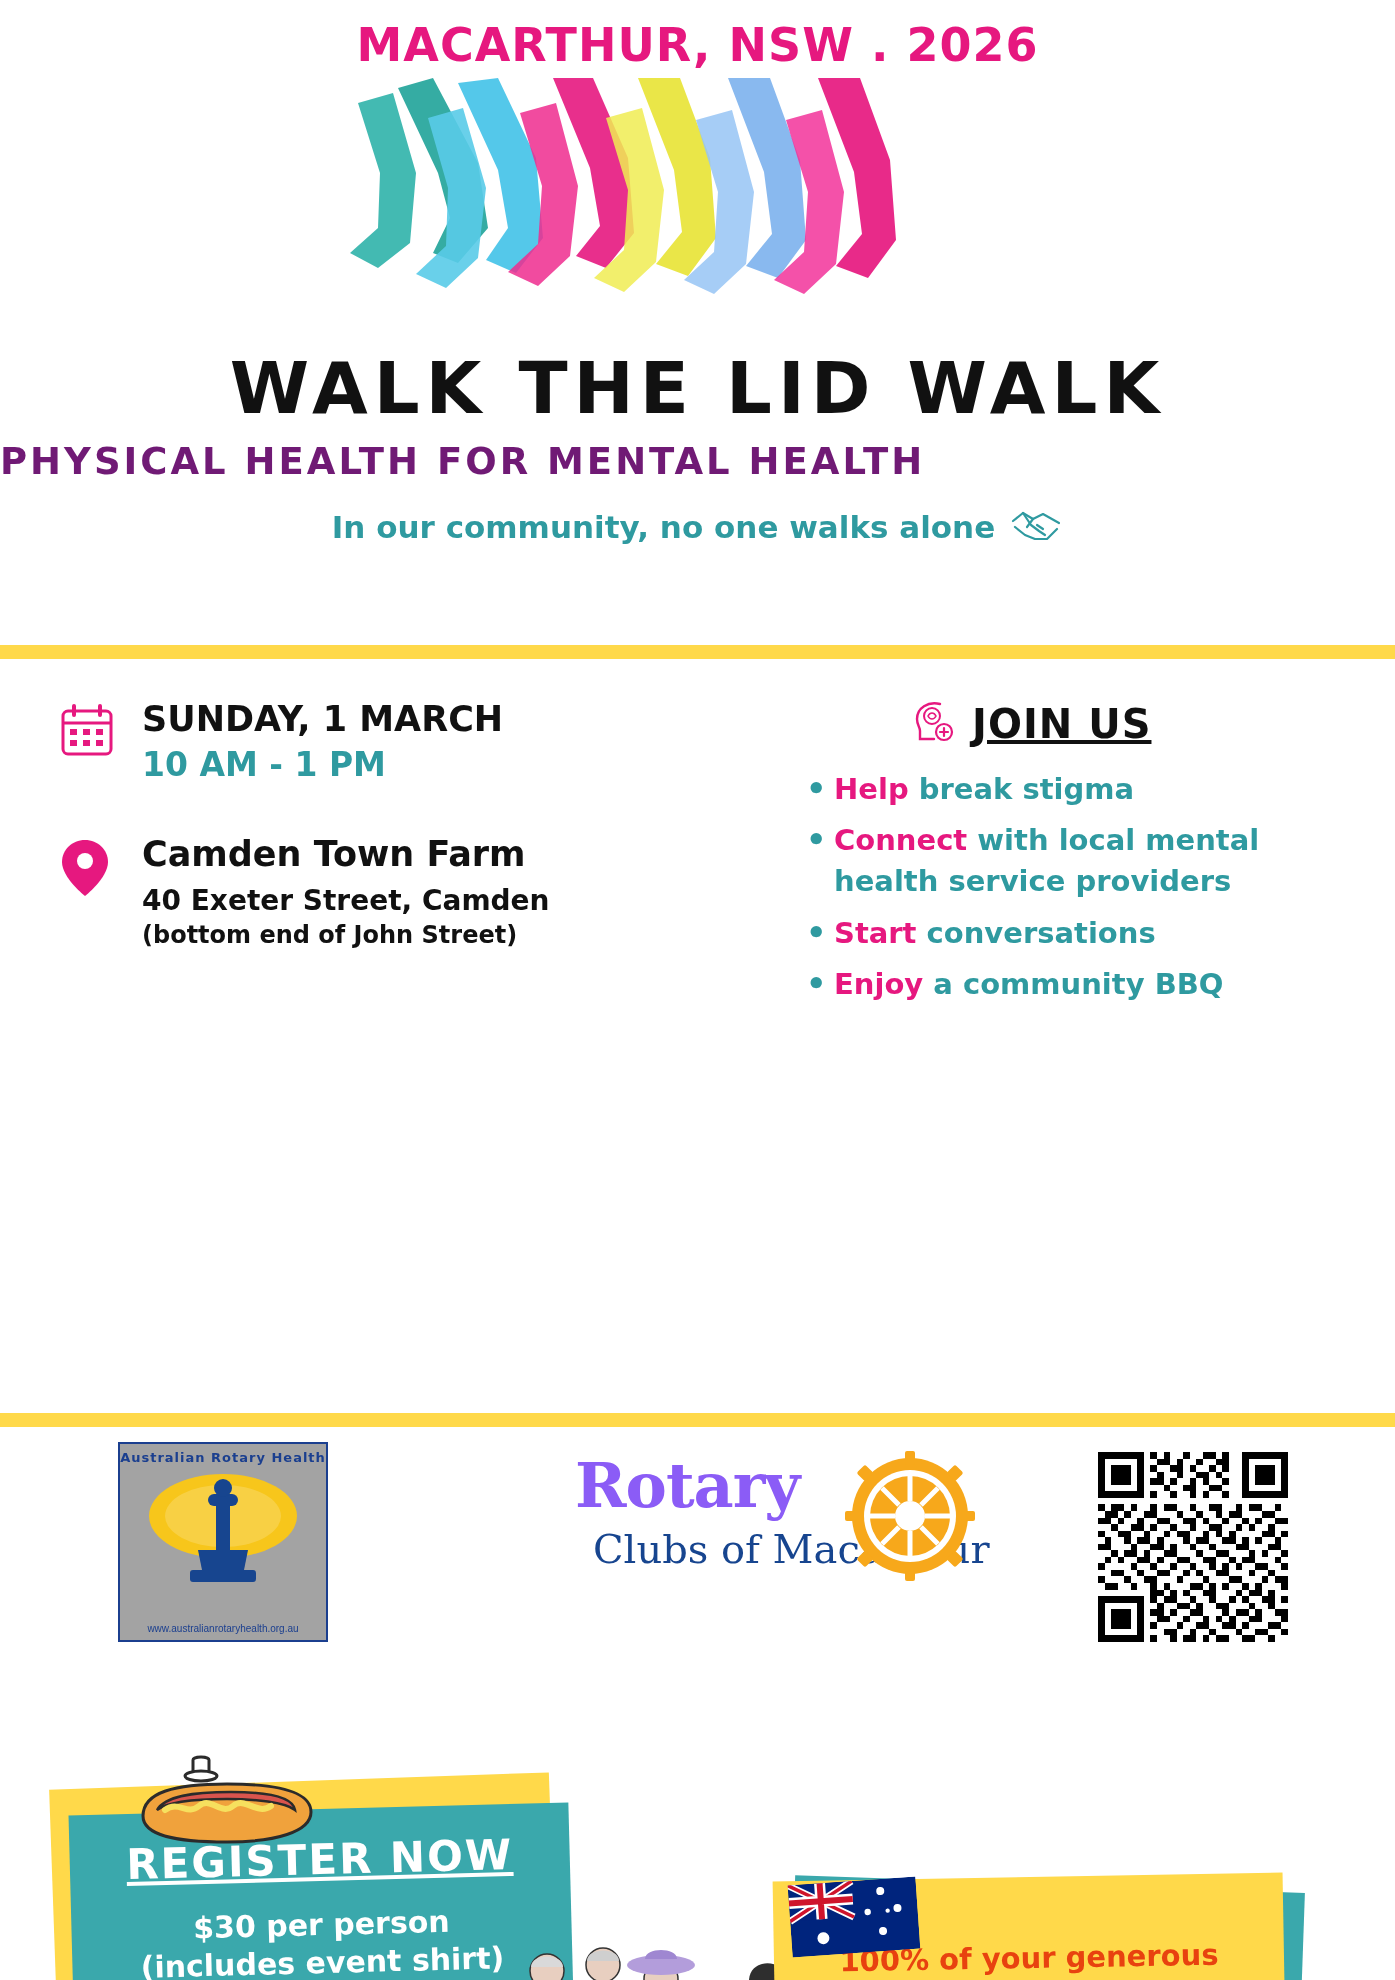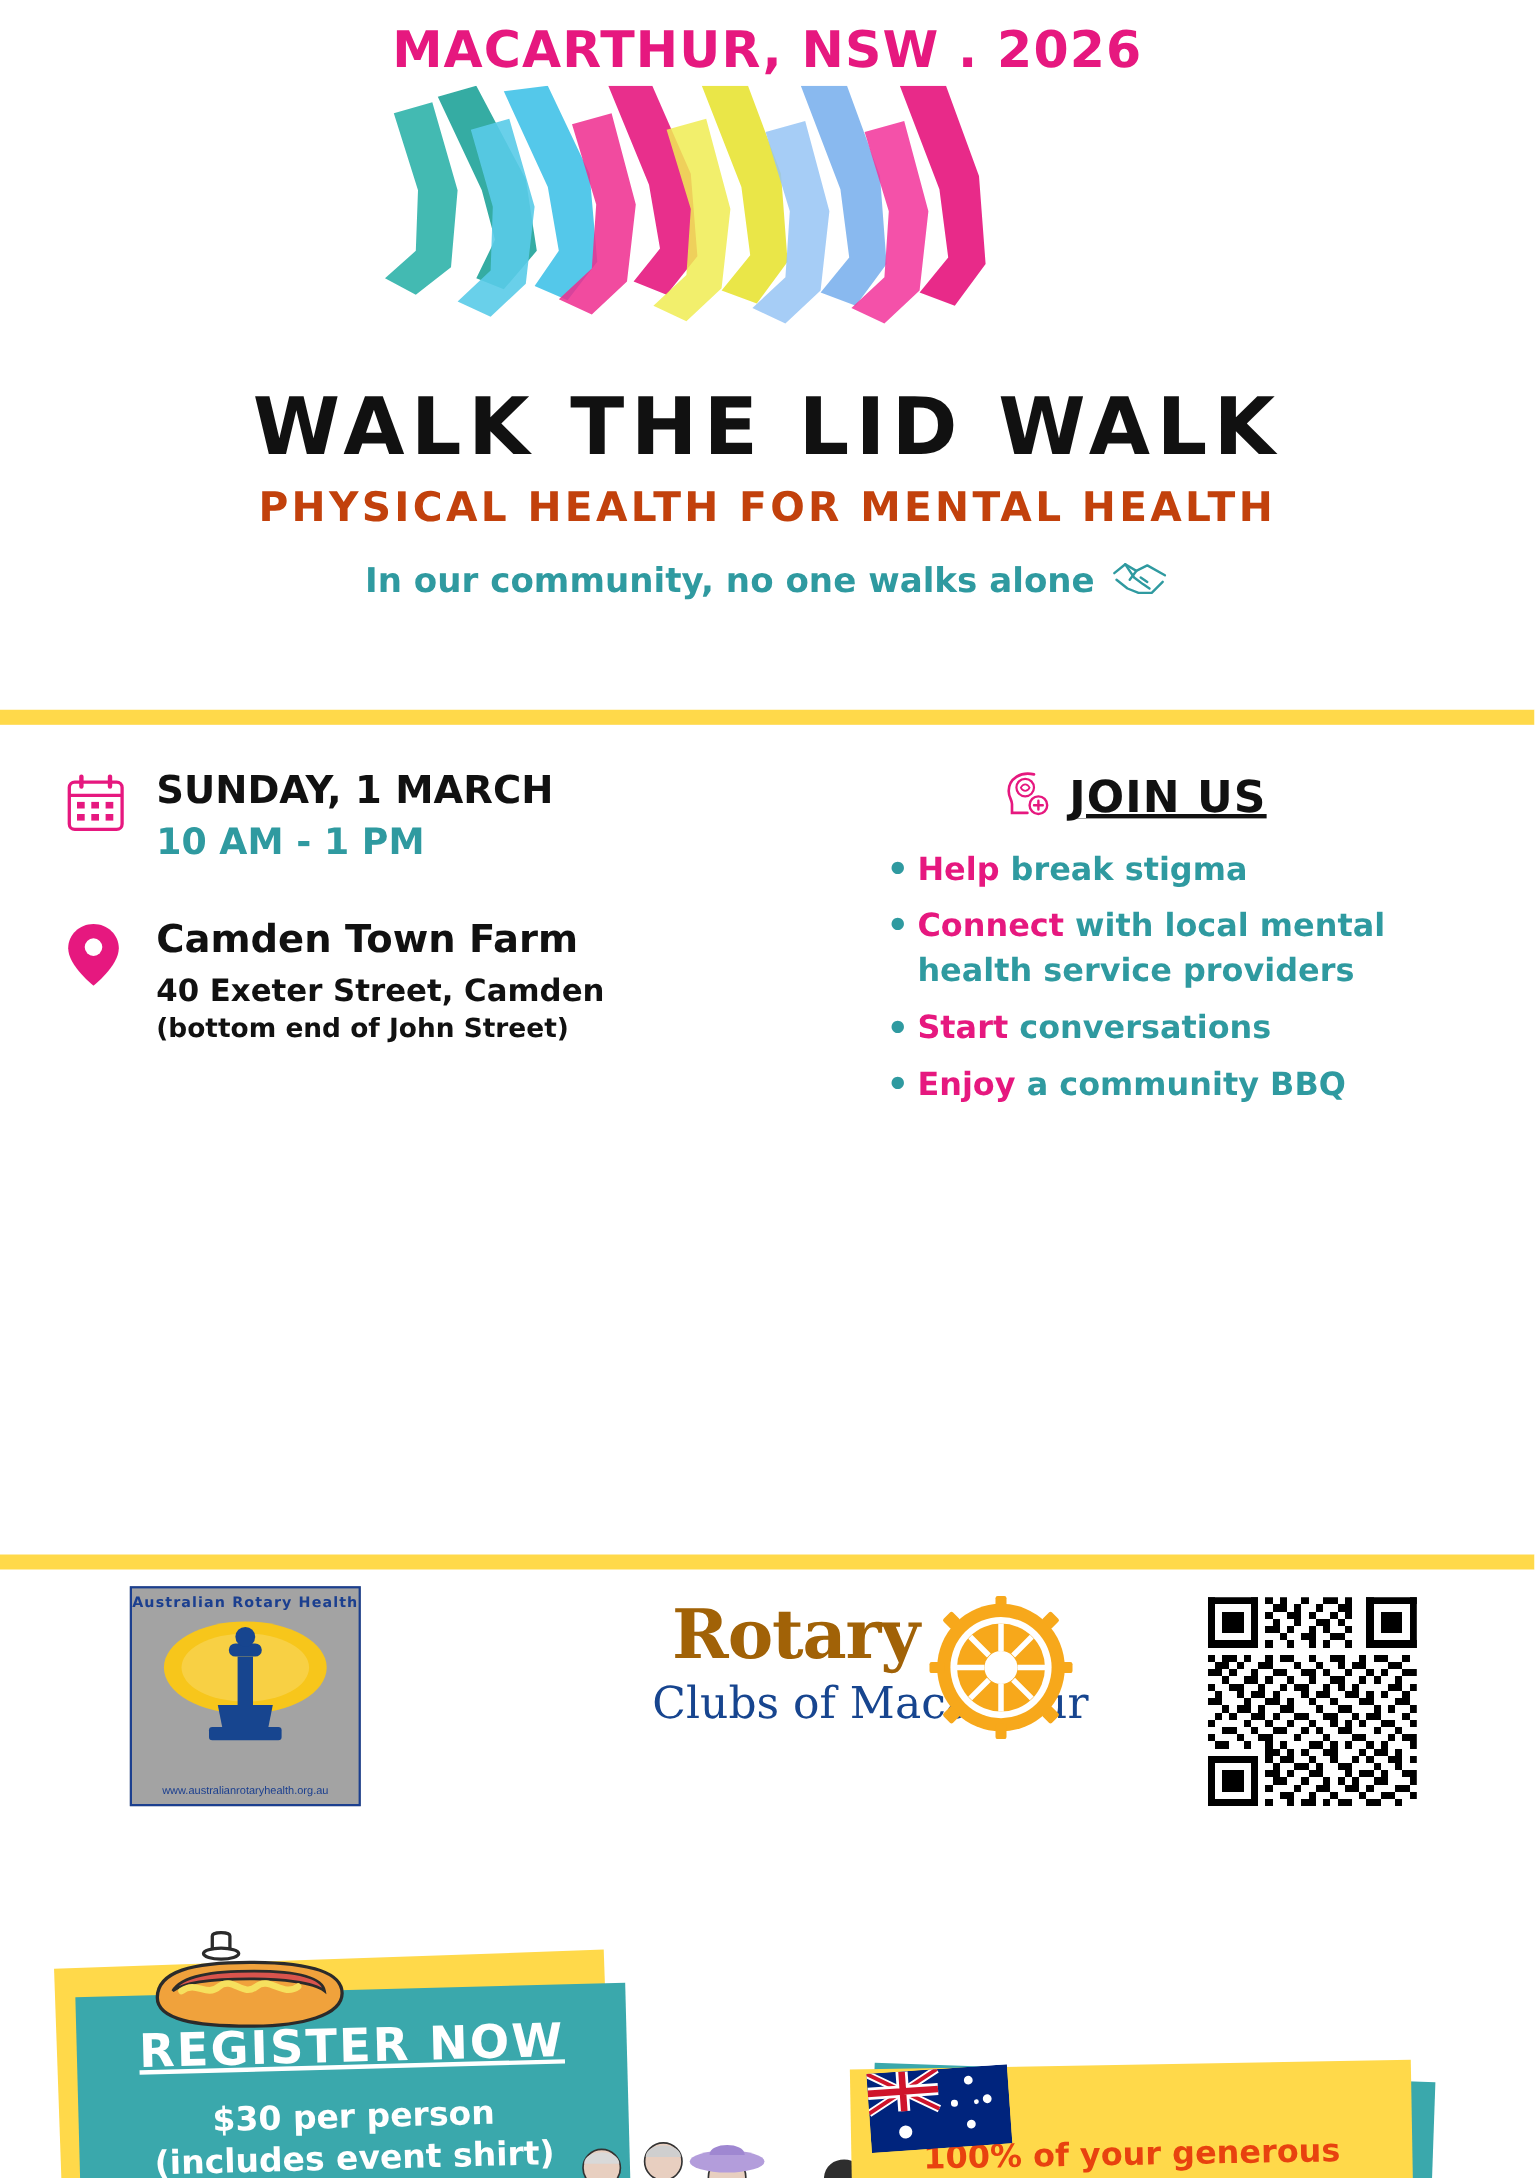--- a/index.html
+++ b/index.html
@@ -39,25 +39,24 @@
   .logo-main {
     text-align: center;
     font-size: 72px;
     font-weight: bold;
     letter-spacing: 6px;
     color: #111111;
     font-family: "DejaVu Sans", sans-serif;
     margin-top: 8px;
   }
   .logo-sub {
-    text-align: center;
     font-size: 37px;
     font-weight: bold;
     letter-spacing: 3px;
-    color: #c2410c;
+    color: #701a75;
     font-family: "DejaVu Sans", sans-serif;
     margin-top: 10px;
   }
   .tagline-wrap {
     display: flex;
     align-items: center;
     justify-content: center;
     gap: 14px;
     margin-top: 22px;
   }
@@ -308,24 +307,23 @@
   .rotary-wrap {
     position: absolute;
     left: 575px;
     top: 22px;
     width: 440px;
     height: 180px;
   }
   .rotary-word {
     font-size: 62px;
     font-weight: bold;
-    color: #a16207;
+    color: #8b5cf6;
     font-family: "DejaVu Serif", serif;
     letter-spacing: -1px;
-    margin-left: 36px;
   }
   .rotary-sub {
     font-size: 40px;
     color: #17458f;
     font-family: "DejaVu Serif", serif;
     margin-top: 4px;
     margin-left: 18px;
   }
   .qr {
     position: absolute;

